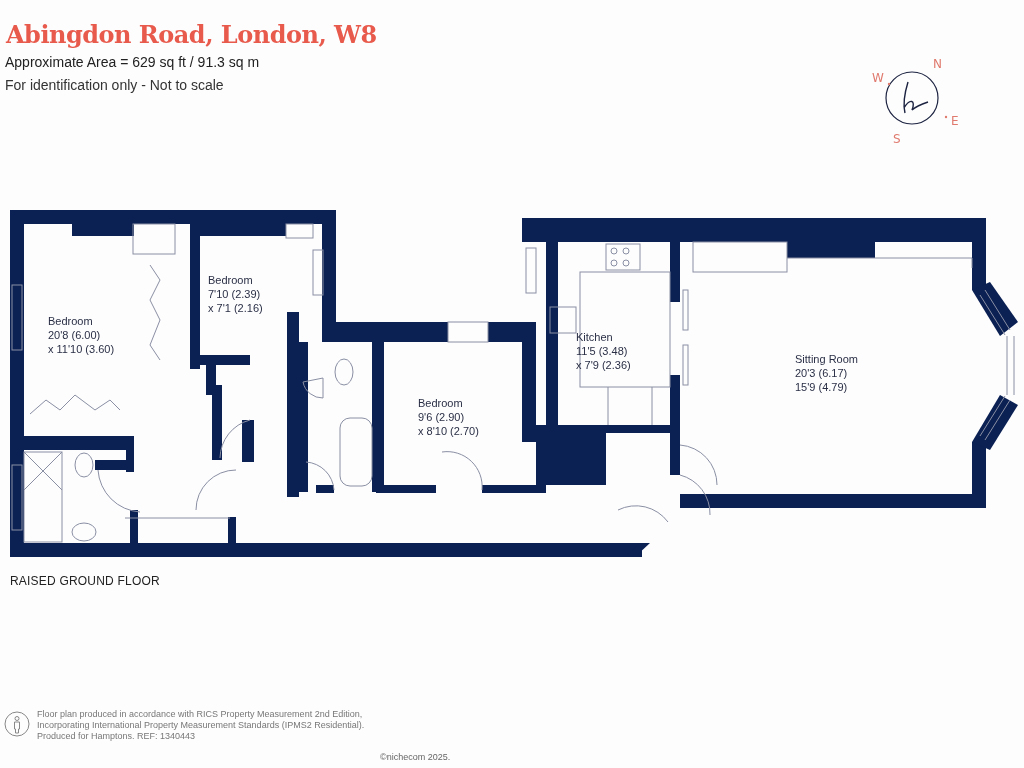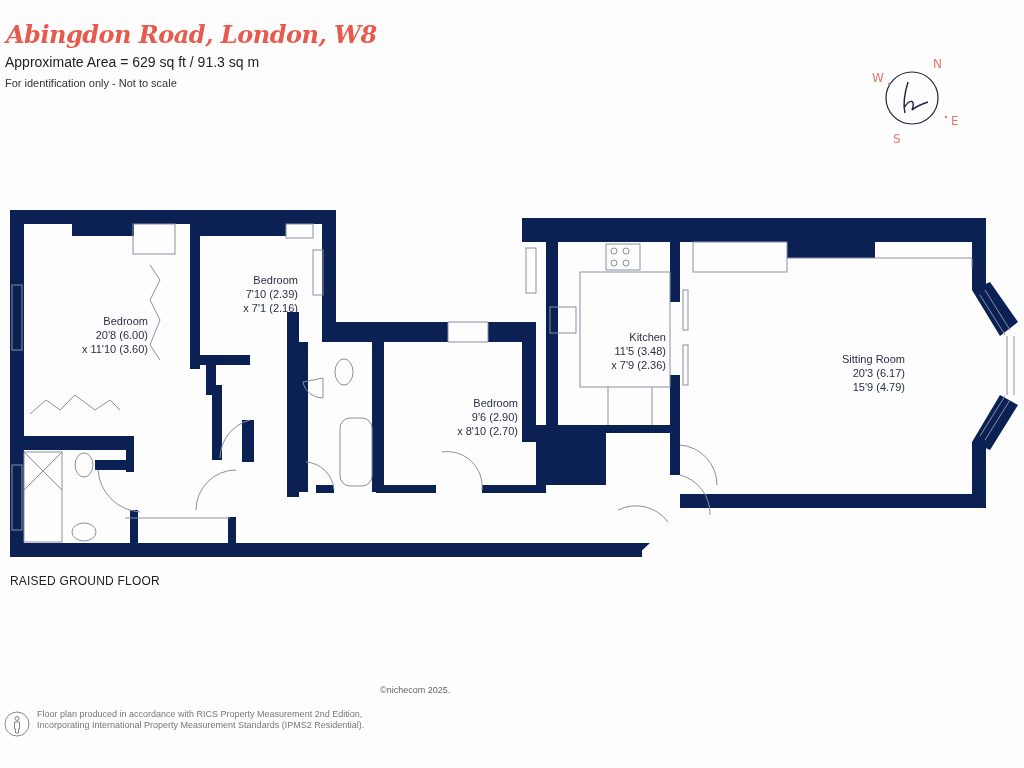--- a/index.html
+++ b/index.html
@@ -1,27 +1,27 @@
 <!DOCTYPE html>
 <html><head>
 <meta charset="utf-8">
 <style>
   html, body { margin:0; padding:0; }
   body { width:1024px; height:768px; background:#fdfdfe; position:relative; overflow:hidden; font-family:"Liberation Sans", sans-serif; }
-  .title { position:absolute; left:6px; top:20px; font-family:"DejaVu Serif", serif; font-weight:bold; font-size:24px; color:#e85a4c; letter-spacing:-0.5px;font-style:italic; }
+  .title { position:absolute; left:6px; top:20px; font-family:"DejaVu Serif", serif; font-weight:bold; font-size:24px; color:#e85a4c; letter-spacing:-0.5px; }
   .area { position:absolute; left:5px; top:54px; font-size:14px; color:#222; }
-  .ident { position:absolute; left:5px; top:77px; font-size:11px; color:#333; }
+  .ident { position:absolute; left:5px; top:77px; font-size:14px; color:#333; }
   .compass { position:absolute; left:860px; top:50px; width:120px; height:100px; }
   .plan { position:absolute; left:0; top:0; }
-  .room-label { position:absolute; text-align:right; font-size:11px; line-height:14px; color:#2a2f45; }
+  .room-label { position:absolute; text-align:left; font-size:11px; line-height:14px; color:#2a2f45; }
   .floor-label { position:absolute; left:10px; top:574px; font-size:12px; color:#222; letter-spacing:0.2px; }
   .footer { position:absolute; left:37px; top:709px; font-size:9px; line-height:11px; color:#777; }
   .footer .line { white-space:nowrap; }
   .person-icon { position:absolute; left:4px; top:711px; width:26px; height:26px; }
-  .copy { position:absolute; left:380px; top:685px; font-size:9px; color:#666; }
+  .copy { position:absolute; left:380px; top:752px; font-size:9px; color:#666; }
 </style>
 </head>
 <body>
 
 <div class="title">Abingdon Road, London, W8</div>
 <div class="area">Approximate Area = 629 sq ft / 91.3 sq m</div>
 <div class="ident">For identification only - Not to scale</div>
 
 <svg class="compass" viewBox="0 0 120 100">
   <circle cx="52" cy="48" r="26" fill="none" stroke="#1c2340" stroke-width="1.2"></circle>
@@ -169,14 +169,15 @@
 <div class="floor-label">RAISED GROUND FLOOR</div>
 
 <svg class="person-icon" viewBox="0 0 26 26">
   <circle cx="13" cy="13" r="12" fill="none" stroke="#888" stroke-width="1"></circle>
   <circle cx="13" cy="7.5" r="2" fill="none" stroke="#888" stroke-width="1"></circle>
   <path d="M10.5 11 h5 v7 h-1 v4 h-3 v-4 h-1z" fill="none" stroke="#888" stroke-width="1"></path>
 </svg>
 <div class="footer">
   <div class="line">Floor plan produced in accordance with RICS Property Measurement 2nd Edition,</div>
   <div class="line">Incorporating International Property Measurement Standards (IPMS2 Residential).</div>
+  <div class="line">Produced for Hamptons.   REF: 1340443</div>
 </div>
 <div class="copy">©nichecom  2025.</div>
 
 </body></html>

